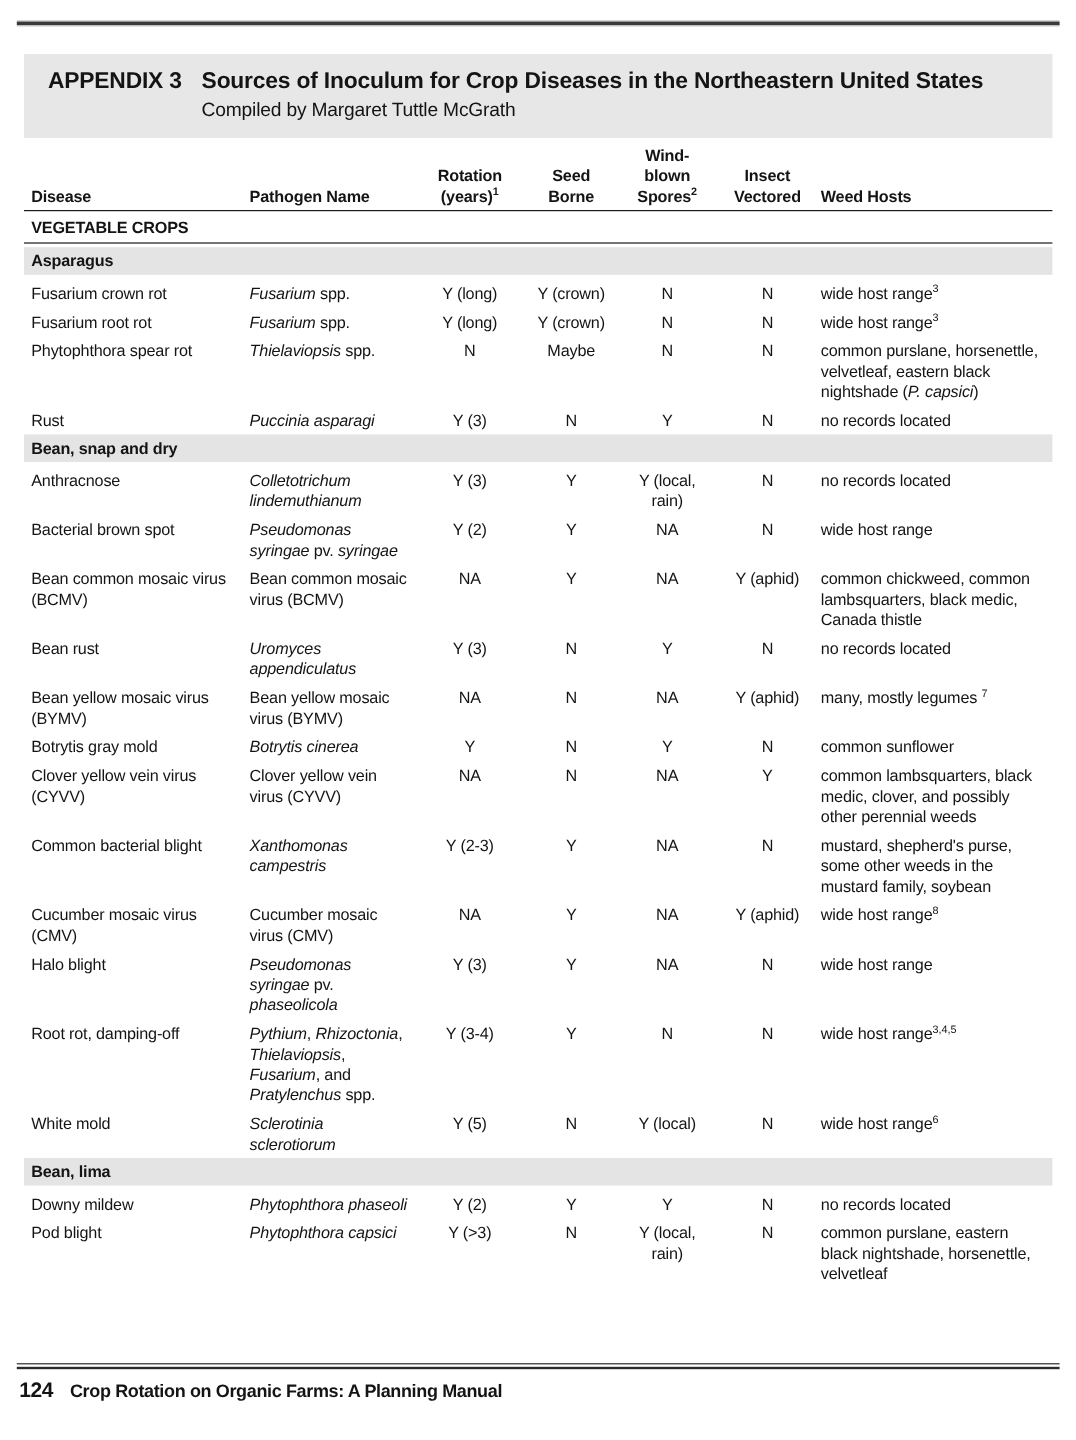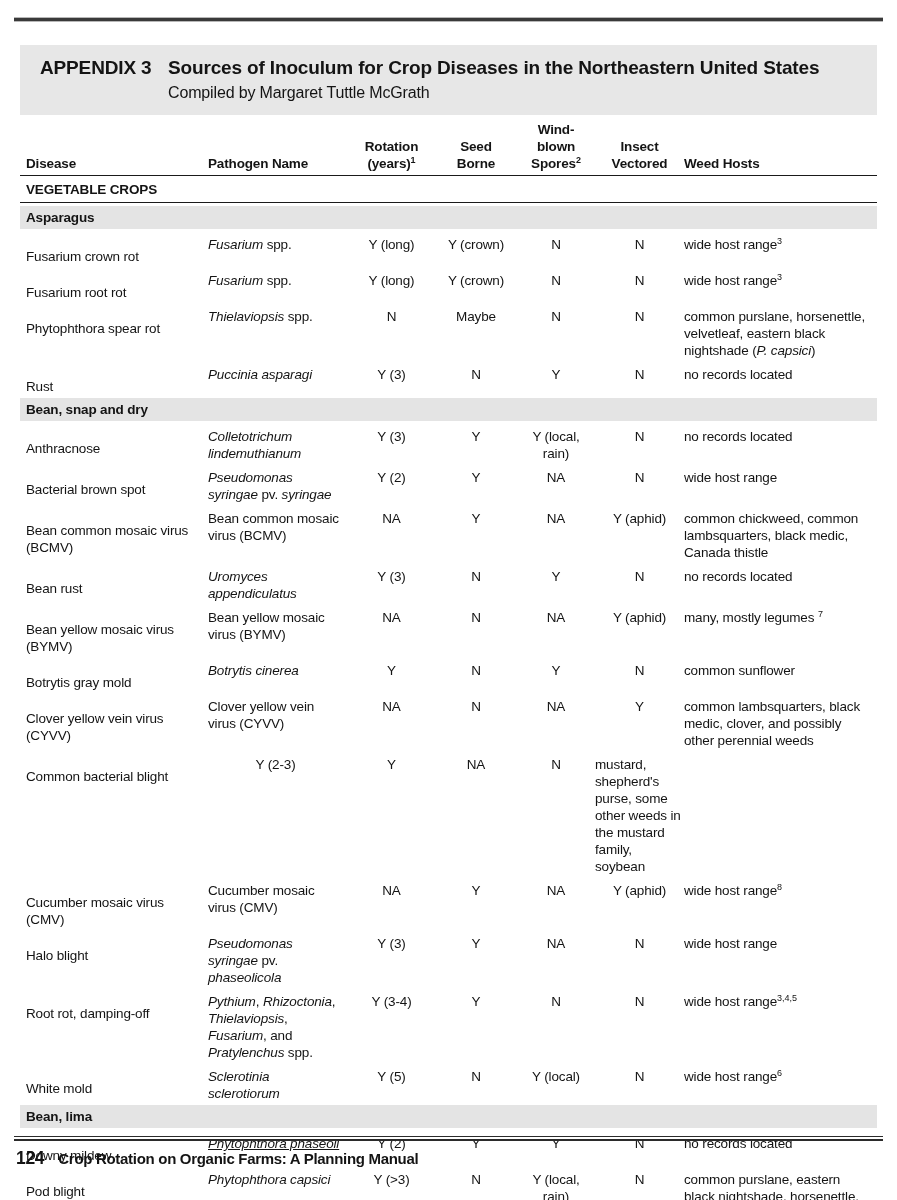--- a/index.html
+++ b/index.html
@@ -23,21 +23,21 @@
   .appendix-title{font-weight:bold;font-size:19px;line-height:24px;}
   .appendix-subtitle{font-size:16px;line-height:21px;margin-left:128px;margin-top:2px;}
 
   
   .table-wrap{margin:6px 20px 0 20px;}
   .hrow,.trow{display:grid;grid-template-columns:188px 140px 87px 82px 78px 89px 193px;}
   .hrow{align-items:end;border-bottom:1px solid #1a1a1a;padding-bottom:3px;}
   .hcell{font-weight:bold;}
   .left{text-align:left;}
   .center{text-align:center;}
-  .hcell.left:first-child,.cell.left:first-child{padding-left:6px;margin-top:12px;}
+  .hcell.left:first-child,.cell.left:first-child{padding-left:6px;}
   .cell:nth-child(1){padding-right:12px;}
   .cell:nth-child(2){padding-right:8px;}
   .cell:nth-child(7){padding-right:4px;}
   .center{padding-left:3px;padding-right:3px;}
 
   .group-row{font-weight:bold;padding:5px 0 4px 6px;border-bottom:1px solid #1a1a1a;}
   .section-band{background:#e4e4e4;font-weight:bold;padding:3px 0 3px 6px;margin-top:3px;}
   .trow{padding-top:7px;}
   sup{font-size:9px;line-height:0;vertical-align:super;letter-spacing:0;}
 
@@ -177,20 +177,21 @@
           <div class="cell left"><span>Clover yellow vein virus (CYVV)</span></div>
           <div class="cell left"><span>Clover yellow vein virus (CYVV)</span></div>
           <div class="cell center">NA</div>
           <div class="cell center">N</div>
           <div class="cell center">NA</div>
           <div class="cell center">Y</div>
           <div class="cell left"><span>common lambsquarters, black medic, clover, and possibly other perennial weeds</span></div>
         </div>
         <div class="trow">
           <div class="cell left"><span>Common bacterial blight</span></div>
+          <div class="cell left"><span style="font-style: italic;">Xanthomonas campestris</span></div>
           <div class="cell center">Y (2-3)</div>
           <div class="cell center">Y</div>
           <div class="cell center">NA</div>
           <div class="cell center">N</div>
           <div class="cell left"><span>mustard, shepherd's purse, some other weeds in the mustard family, soybean</span></div>
         </div>
         <div class="trow">
           <div class="cell left"><span>Cucumber mosaic virus (CMV)</span></div>
           <div class="cell left"><span>Cucumber mosaic virus (CMV)</span></div>
           <div class="cell center">NA</div>
@@ -222,21 +223,21 @@
           <div class="cell left"><span style="font-style: italic;">Sclerotinia sclerotiorum</span></div>
           <div class="cell center">Y (5)</div>
           <div class="cell center">N</div>
           <div class="cell center">Y (local)</div>
           <div class="cell center">N</div>
           <div class="cell left"><span>wide host range</span><sup>6</sup></div>
         </div>
         <div class="section-band">Bean, lima</div>
         <div class="trow">
           <div class="cell left"><span>Downy mildew</span></div>
-          <div class="cell left"><span style="font-style: italic; text-decoration: underline;">Phytophthora phaseoli</span></div>
+          <div class="cell left"><span style="font-style: italic;">Phytophthora phaseoli</span></div>
           <div class="cell center">Y (2)</div>
           <div class="cell center">Y</div>
           <div class="cell center">Y</div>
           <div class="cell center">N</div>
           <div class="cell left"><span>no records located</span></div>
         </div>
         <div class="trow">
           <div class="cell left"><span>Pod blight</span></div>
           <div class="cell left"><span style="font-style: italic;">Phytophthora capsici</span></div>
           <div class="cell center">Y (&gt;3)</div>

